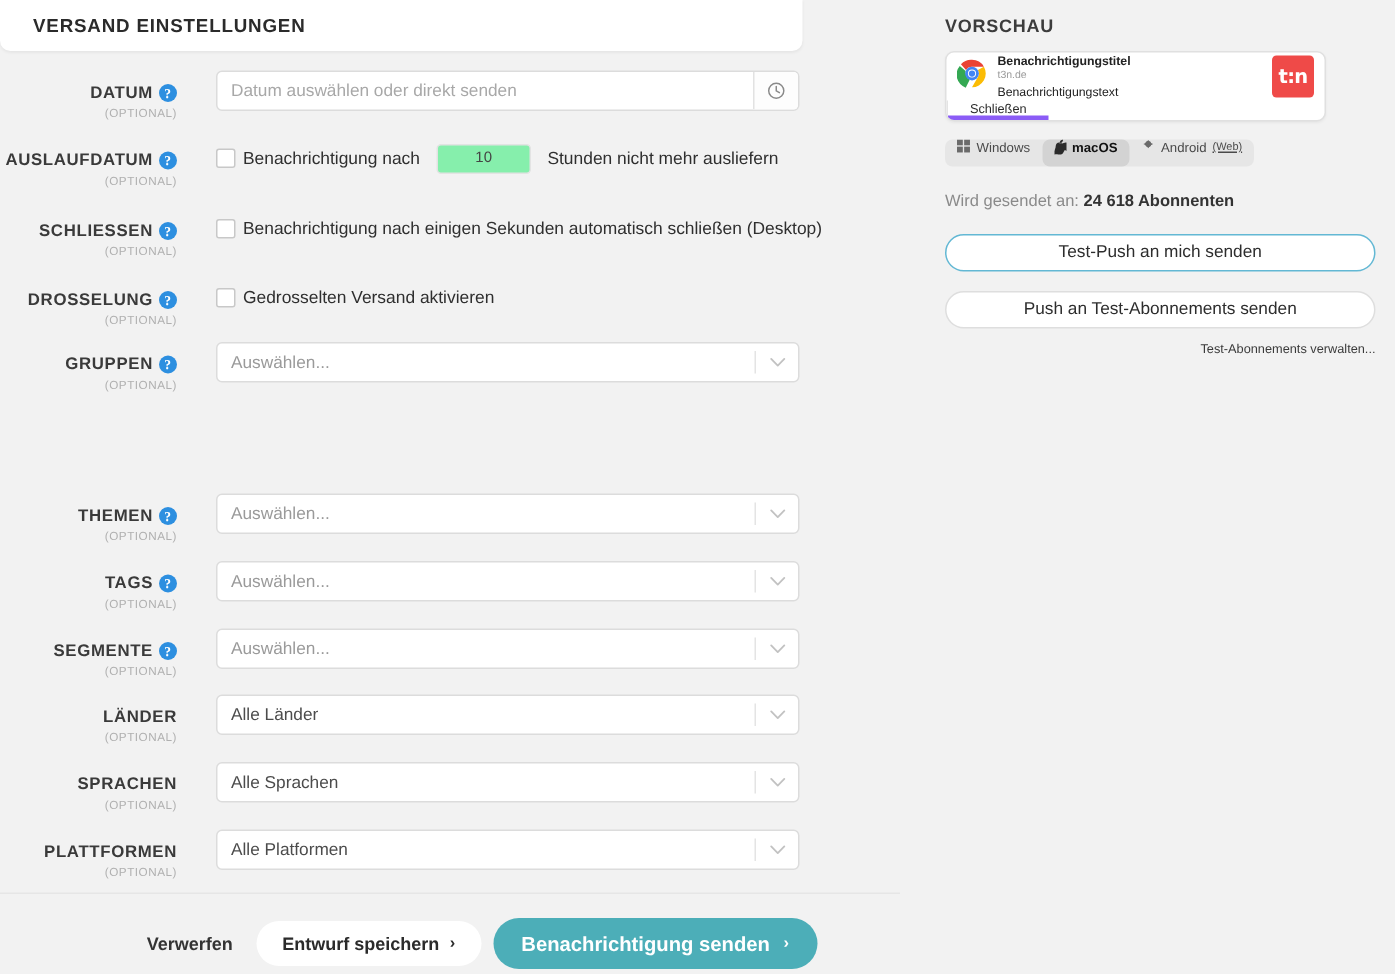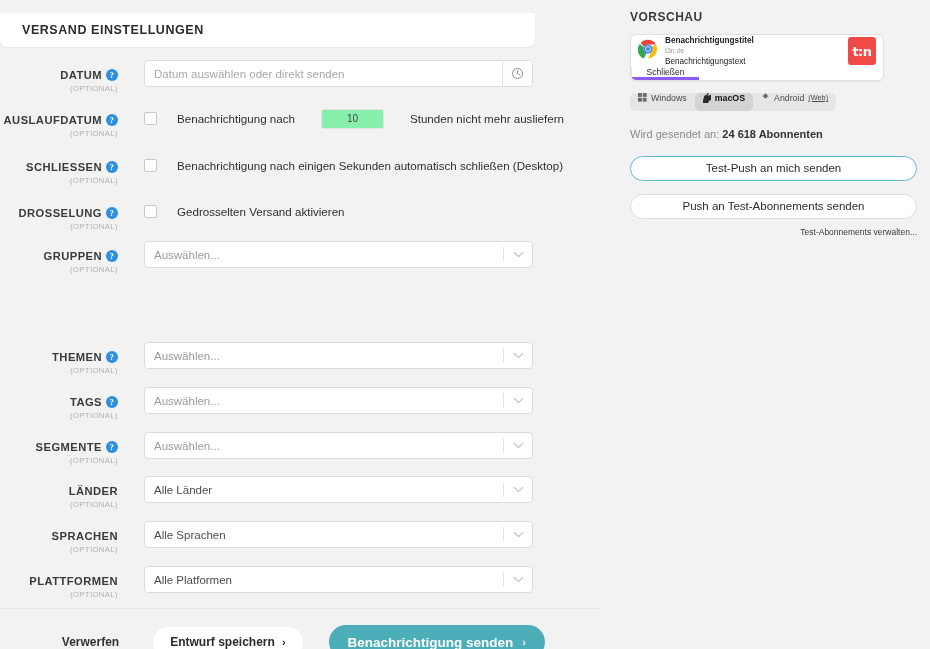--- a/index.html
+++ b/index.html
@@ -5,21 +5,21 @@
   * { box-sizing: border-box; margin: 0; padding: 0; }
   html, body {
     width: 930px; height: 649px;
     background: #f2f2f2;
     font-family: "Liberation Sans", sans-serif;
     overflow: hidden;
   }
   .page { position: relative; width: 930px; height: 649px; }
 
   
-  .left-col { position: absolute; left: 0; top: 13px; width: 600px; height: 564px; }
+  .left-col { position: absolute; left: 0; top: 0; width: 600px; height: 564px; }
 
   .section-card {
     position: absolute; left: 0; width: 535px;
     background: #ffffff;
     border-bottom-right-radius: 7px;
     border-top-right-radius: 0px;
     box-shadow: 0 1px 2px rgba(0,0,0,0.05);
   }
   .section-card.first { top: 0; height: 34px; border-bottom-left-radius: 7px; }
   .section-card.second { top: 281px; height: 32px; border-radius: 0 7px 7px 0; }
@@ -67,21 +67,21 @@
     font-family: Liberation Sans, sans-serif; font-size: 11.5px;
     color: #3a3a3a; padding: 0 9px;
   }
   .input-wrap input::placeholder { color: #a8a8a8; }
   .clock-btn {
     width: 30px; border-left: 1px solid #e2e2e2; background: #fdfdfd;
     display: flex; align-items: center; justify-content: center; cursor: pointer;
   }
 
   
-  .cb-row { display: flex; align-items: center; gap: 20px; height: 27px; }
+  .cb-row { display: flex; align-items: center; gap: 5px; height: 27px; }
   .cb {
     width: 13px; height: 13px; border: 1px solid #c8c8c8; border-radius: 2px;
     background: #fff; flex-shrink: 0; cursor: pointer;
   }
   .cb-text { font-size: 11.6px; color: #2f2f2f; white-space: nowrap; }
   .num-field {
     width: 63px; height: 20px; background: #86efac; border: 1px solid #e3e3e3;
     border-radius: 3px; font-size: 10px; color: #444; text-align: center;
     line-height: 18px; margin: 0 6px; font-family: "Liberation Sans", sans-serif;
     outline: none;
@@ -99,21 +99,21 @@
     width: 28px; display: flex; align-items: center; justify-content: center;
   }
 
   
   .footer-div {
     position: absolute; left: 0; top: 595px; width: 600px; height: 1px;
     background: #e6e6e6;
   }
   .footer {
     position: absolute; left: 0; top: 612px; width: 545px; height: 34px;
-    display: flex; align-items: center; justify-content: flex-end; gap: 18px;
+    display: flex; align-items: center; justify-content: flex-end; gap: 0px;
   }
   .btn-plain {
     font-size: 12px; font-weight: bold; color: #333; background: transparent;
     border: none; padding: 0 16px; height: 30px; cursor: pointer;
     font-family: "Liberation Sans", sans-serif; white-space: nowrap;
   }
   .btn-white {
     font-size: 12px; font-weight: bold; color: #2b2b2b; background: #fff;
     border: none; border-radius: 16px; height: 30px; padding: 0 17px;
     cursor: pointer; font-family: "Liberation Sans", sans-serif;

